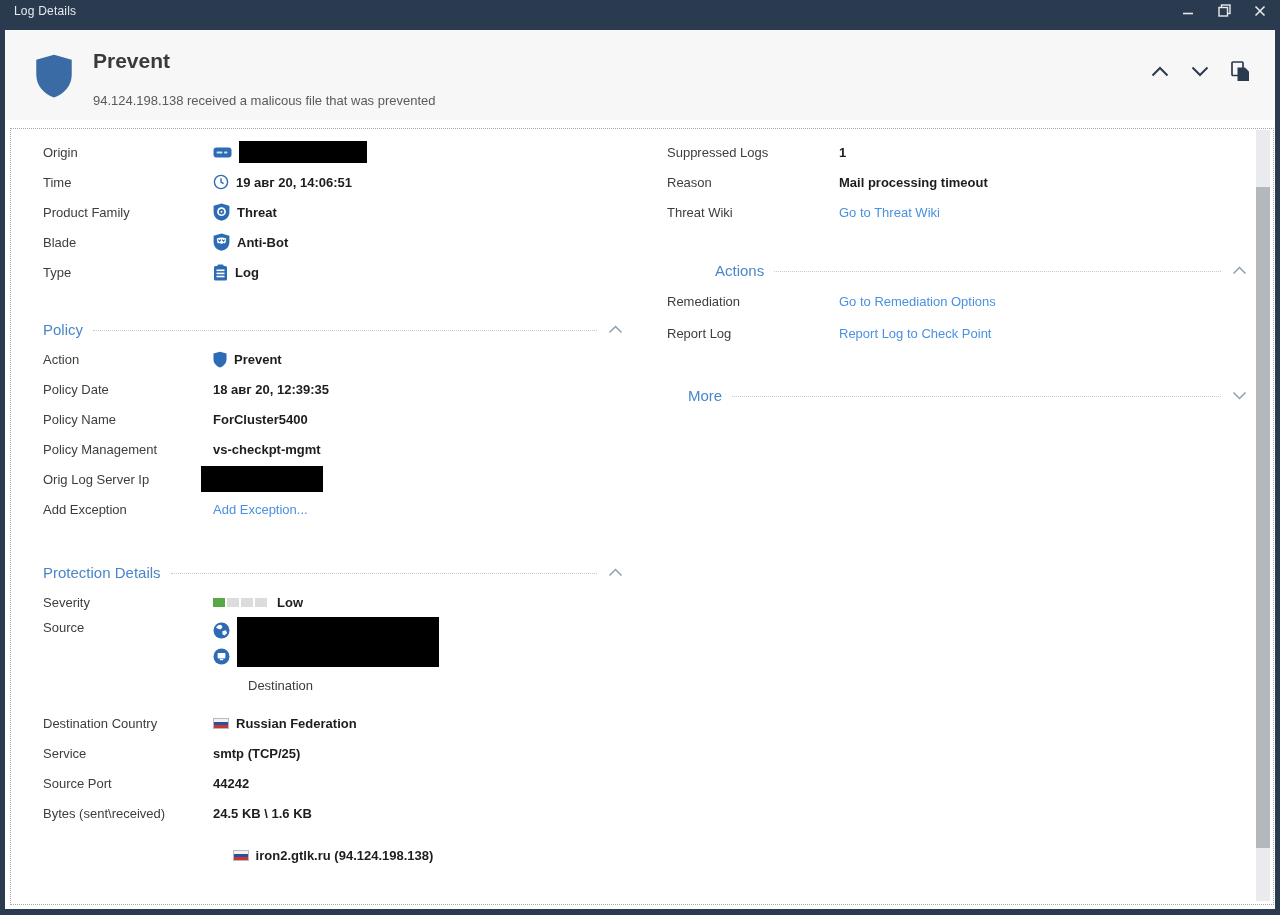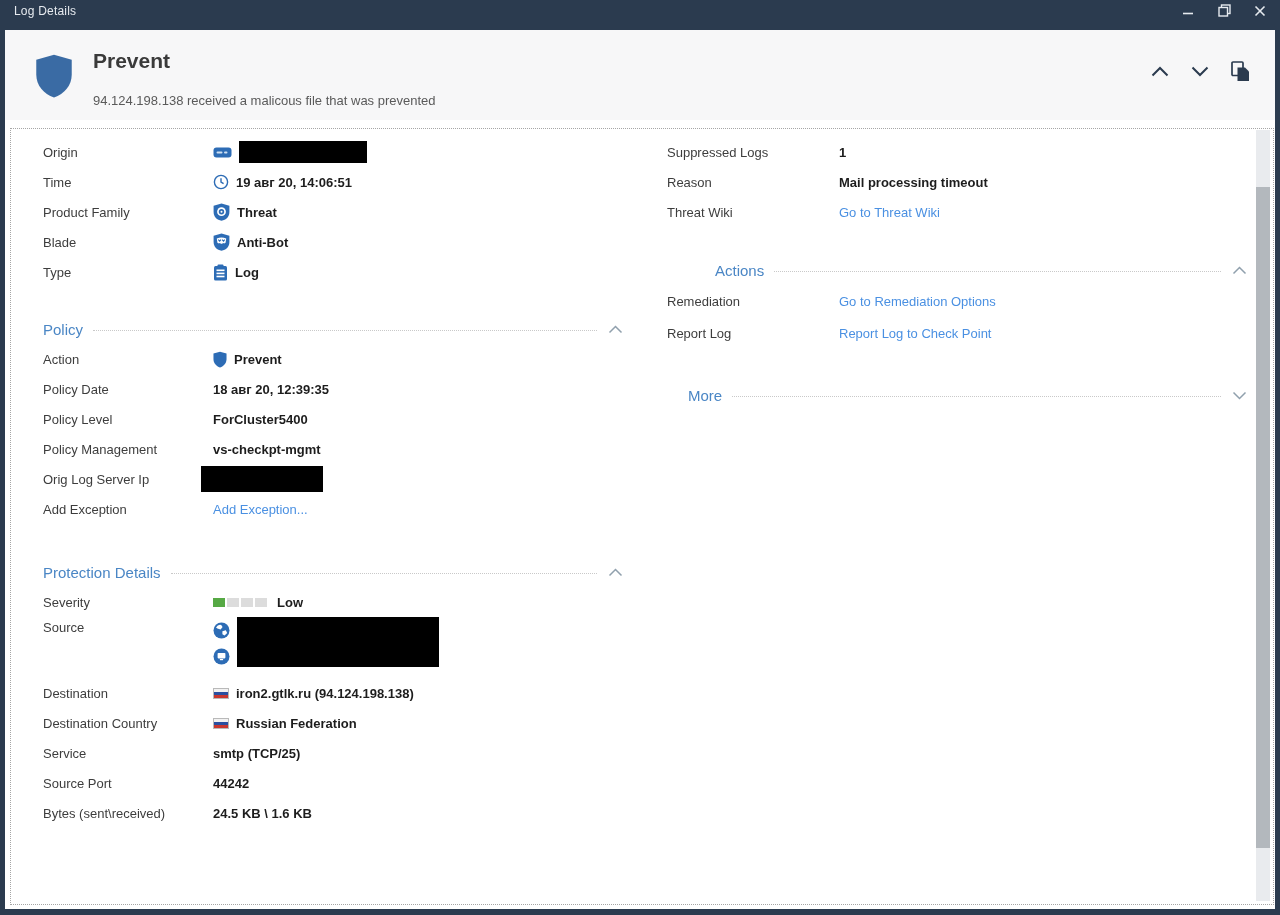--- a/index.html
+++ b/index.html
@@ -69,21 +69,21 @@
   .row-tall { height:32px;align-items:center; }
 
   .redacted { background:#000; display:inline-block; }
   .redact-origin { width:128px; height:22px; }
   .redact-origip { width:122px; height:26px; margin-left:-12px; }
   .redact-source { width:202px; height:50px; }
 
   .row-source { height:58px; align-items:flex-start; }
   .row-source .label { padding-top:3px; }
   .src-icons { display:flex; flex-direction:column; gap:9px; padding-top:2px; }
-  .row-dest { margin-top:3px; }
+  .row-dest { margin-top:3px;flex-direction:column; }
 
   .levelbar { display:flex; gap:2px; margin-right:3px; }
   .seg { width:12px; height:9px; background:#dcdcdc; }
   .seg.on { background:#56a944; }
 
   .flag { width:16px; height:11px; border:1px solid #b9b9b9; display:flex; flex-direction:column; }
   .flag span { flex:1; }
   .flag .f-w { background:#f2f2f2; }
   .flag .f-b { background:#2a4fa0; }
   .flag .f-r { background:#c8372f; }
@@ -254,21 +254,21 @@
           </div>
 
           <div class="row">
             <span class="label">Policy Date</span>
             <span class="value">
                 <span>18 авг 20, 12:39:35</span>
               </span>
           </div>
 
           <div class="row">
-            <span class="label">Policy Level</span>
+            <span class="label">Policy Name</span>
             <span class="value">
                 <span>ForCluster5400</span>
               </span>
           </div>
 
           <div class="row">
             <span class="label">Policy Management</span>
             <span class="value">
                 <span>vs-checkpt-mgmt</span>
               </span>

